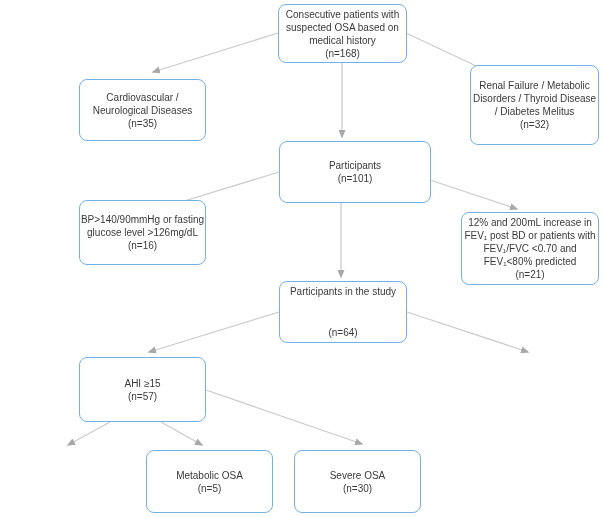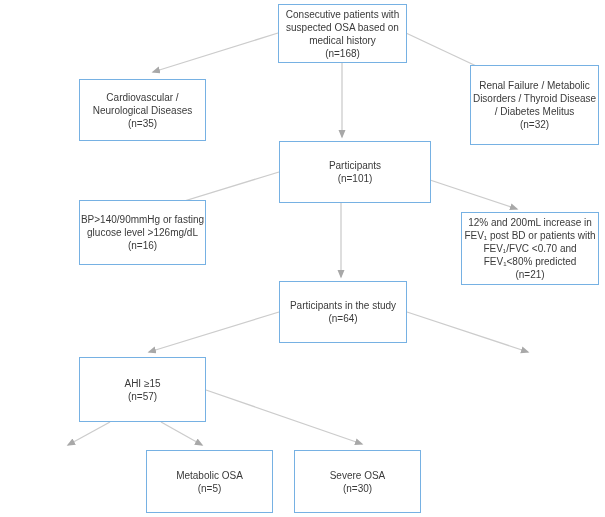--- a/index.html
+++ b/index.html
@@ -15,21 +15,21 @@
   #arrow-layer {
     position: absolute;
     left: 0; top: 0;
     width: 605px; height: 517px;
   }
   .node {
     position: absolute;
     box-sizing: border-box;
     background: #ffffff;
     border: 1.6px solid var(--box-border, #76b1e3);
-    border-radius: 0;
+    border-radius: 8px;
     display: flex;
     flex-direction: column;
     align-items: center;
     justify-content: center;
     text-align: center;
     font-size: 10px;
     line-height: 13px;
     padding: 3px 4px;
   }
   .ln { white-space: nowrap; }
@@ -38,21 +38,21 @@
     text-decoration-thickness: 1px;
     text-underline-offset: 2px;
   }
   
   #n-consecutive { left:278px; top:4px;   width:129px; height:59px; }
   #n-cardio      { left:79px;  top:79px;  width:127px; height:62px; }
   #n-renal       { left:470px; top:65px;  width:129px; height:80px; }
   #n-participants{ left:279px; top:141px; width:152px; height:62px; }
   #n-bp          { left:79px;  top:200px; width:127px; height:65px; }
   #n-fev         { left:461px; top:212px; width:138px; height:73px; }
-  #n-study       { left:279px; top:281px; width:128px; height:62px; }
+  #n-study       { left:279px; top:281px; width:128px; height:62px;justify-content:space-between; }
   #n-ahi         { left:79px;  top:357px; width:127px; height:65px; }
   #n-controls    { left:471px; top:357px; width:128px; height:63px; }
   #n-mild        { left:3px;   top:450px; width:127px; height:63px; }
   #n-moderate    { left:146px; top:450px; width:127px; height:63px; }
   #n-severe      { left:294px; top:450px; width:127px; height:63px; }
 </style>
 </head>
 <body>
 
 <div id="canvas">

